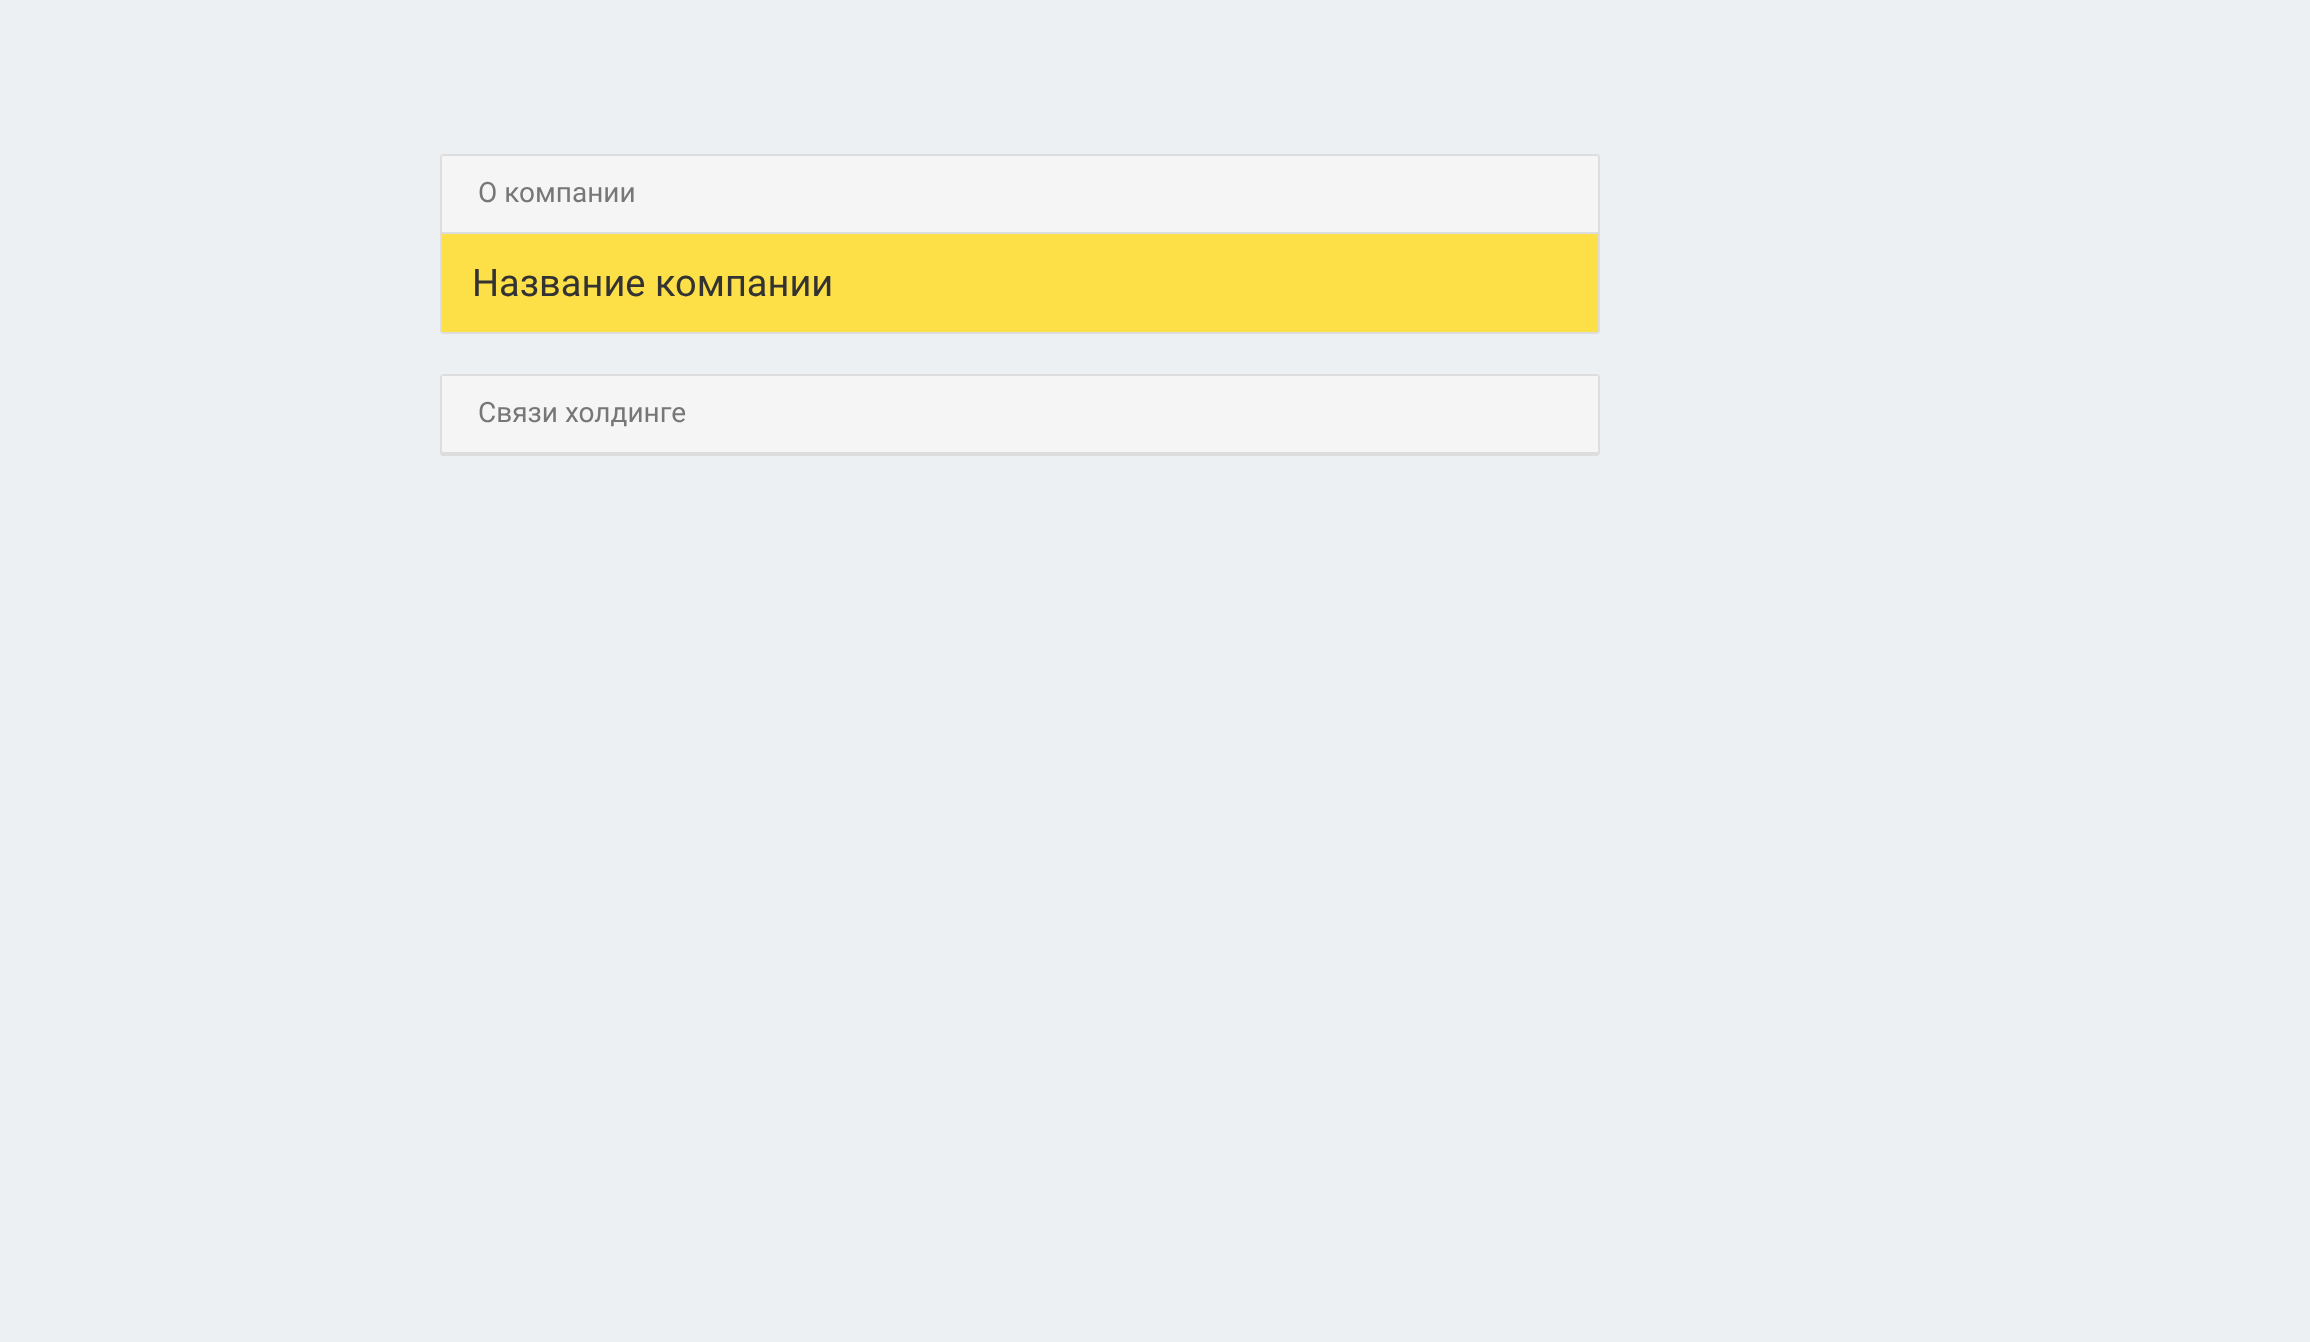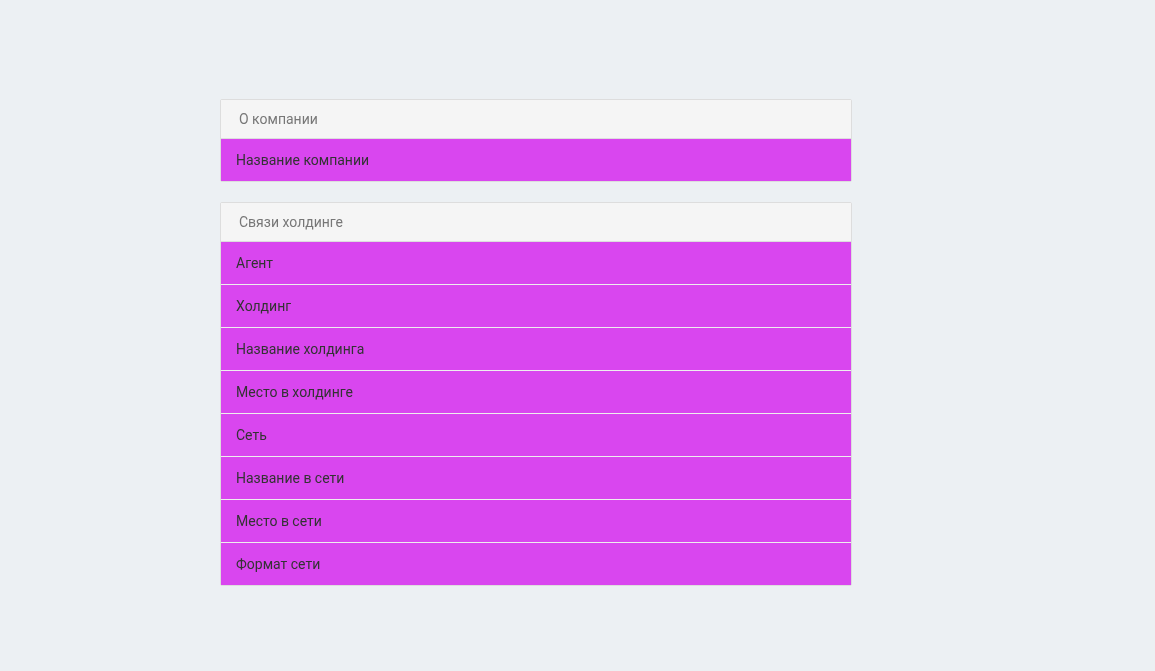--- a/index.html
+++ b/index.html
@@ -10,71 +10,60 @@
     body {
       background-color: #ecf0f3;
       font-family: -apple-system, BlinkMacSystemFont, "Segoe UI", Roboto, "Helvetica Neue", Arial, sans-serif;
       font-size: 14px;
       color: #333;
       width: 1155px;
       height: 671px;
       overflow: hidden;
     }
     .container {
-      width: 632px;
+      width: 580px;
       margin-left: 220px;
       padding-top: 77px;
-      margin-top: 22px;
     }
     .panel {
       background-color: #ffffff;
       border: 1px solid #ddd;
       border-radius: 2px;
       margin-bottom: 20px;
     }
     .panel-header {
       background-color: #f5f5f5;
       color: #777;
       padding: 11px 18px;
       font-size: 14px;
       border-bottom: 1px solid #ddd;
     }
     .panel-body {
       background-color: #ffffff;
     }
     .list-item {
       padding: 13px 15px;
-      font-size: 14px;
+      font-size: 19px;
       color: #333;
       border-bottom: 1px solid #eee;
-      background-color: #d946ef;
+      background-color: #fde047;
     }
     .list-item:last-child {
       border-bottom: none;
     }
   </style>
 </head>
 <body>
 
 <div class="container">
 
   <div class="panel">
     <div class="panel-header">О компании</div>
     <div class="panel-body">
       <div class="list-item">Название компании</div>
     </div>
   </div>
 
   <div class="panel">
     <div class="panel-header">Связи холдинге</div>
-    <div class="panel-body">
-      <div class="list-item">Агент</div>
-      <div class="list-item">Холдинг</div>
-      <div class="list-item">Название холдинга</div>
-      <div class="list-item">Место в холдинге</div>
-      <div class="list-item">Сеть</div>
-      <div class="list-item">Название в сети</div>
-      <div class="list-item">Место в сети</div>
-      <div class="list-item">Формат сети</div>
-    </div>
   </div>
 
 </div>
 
 </body></html>

